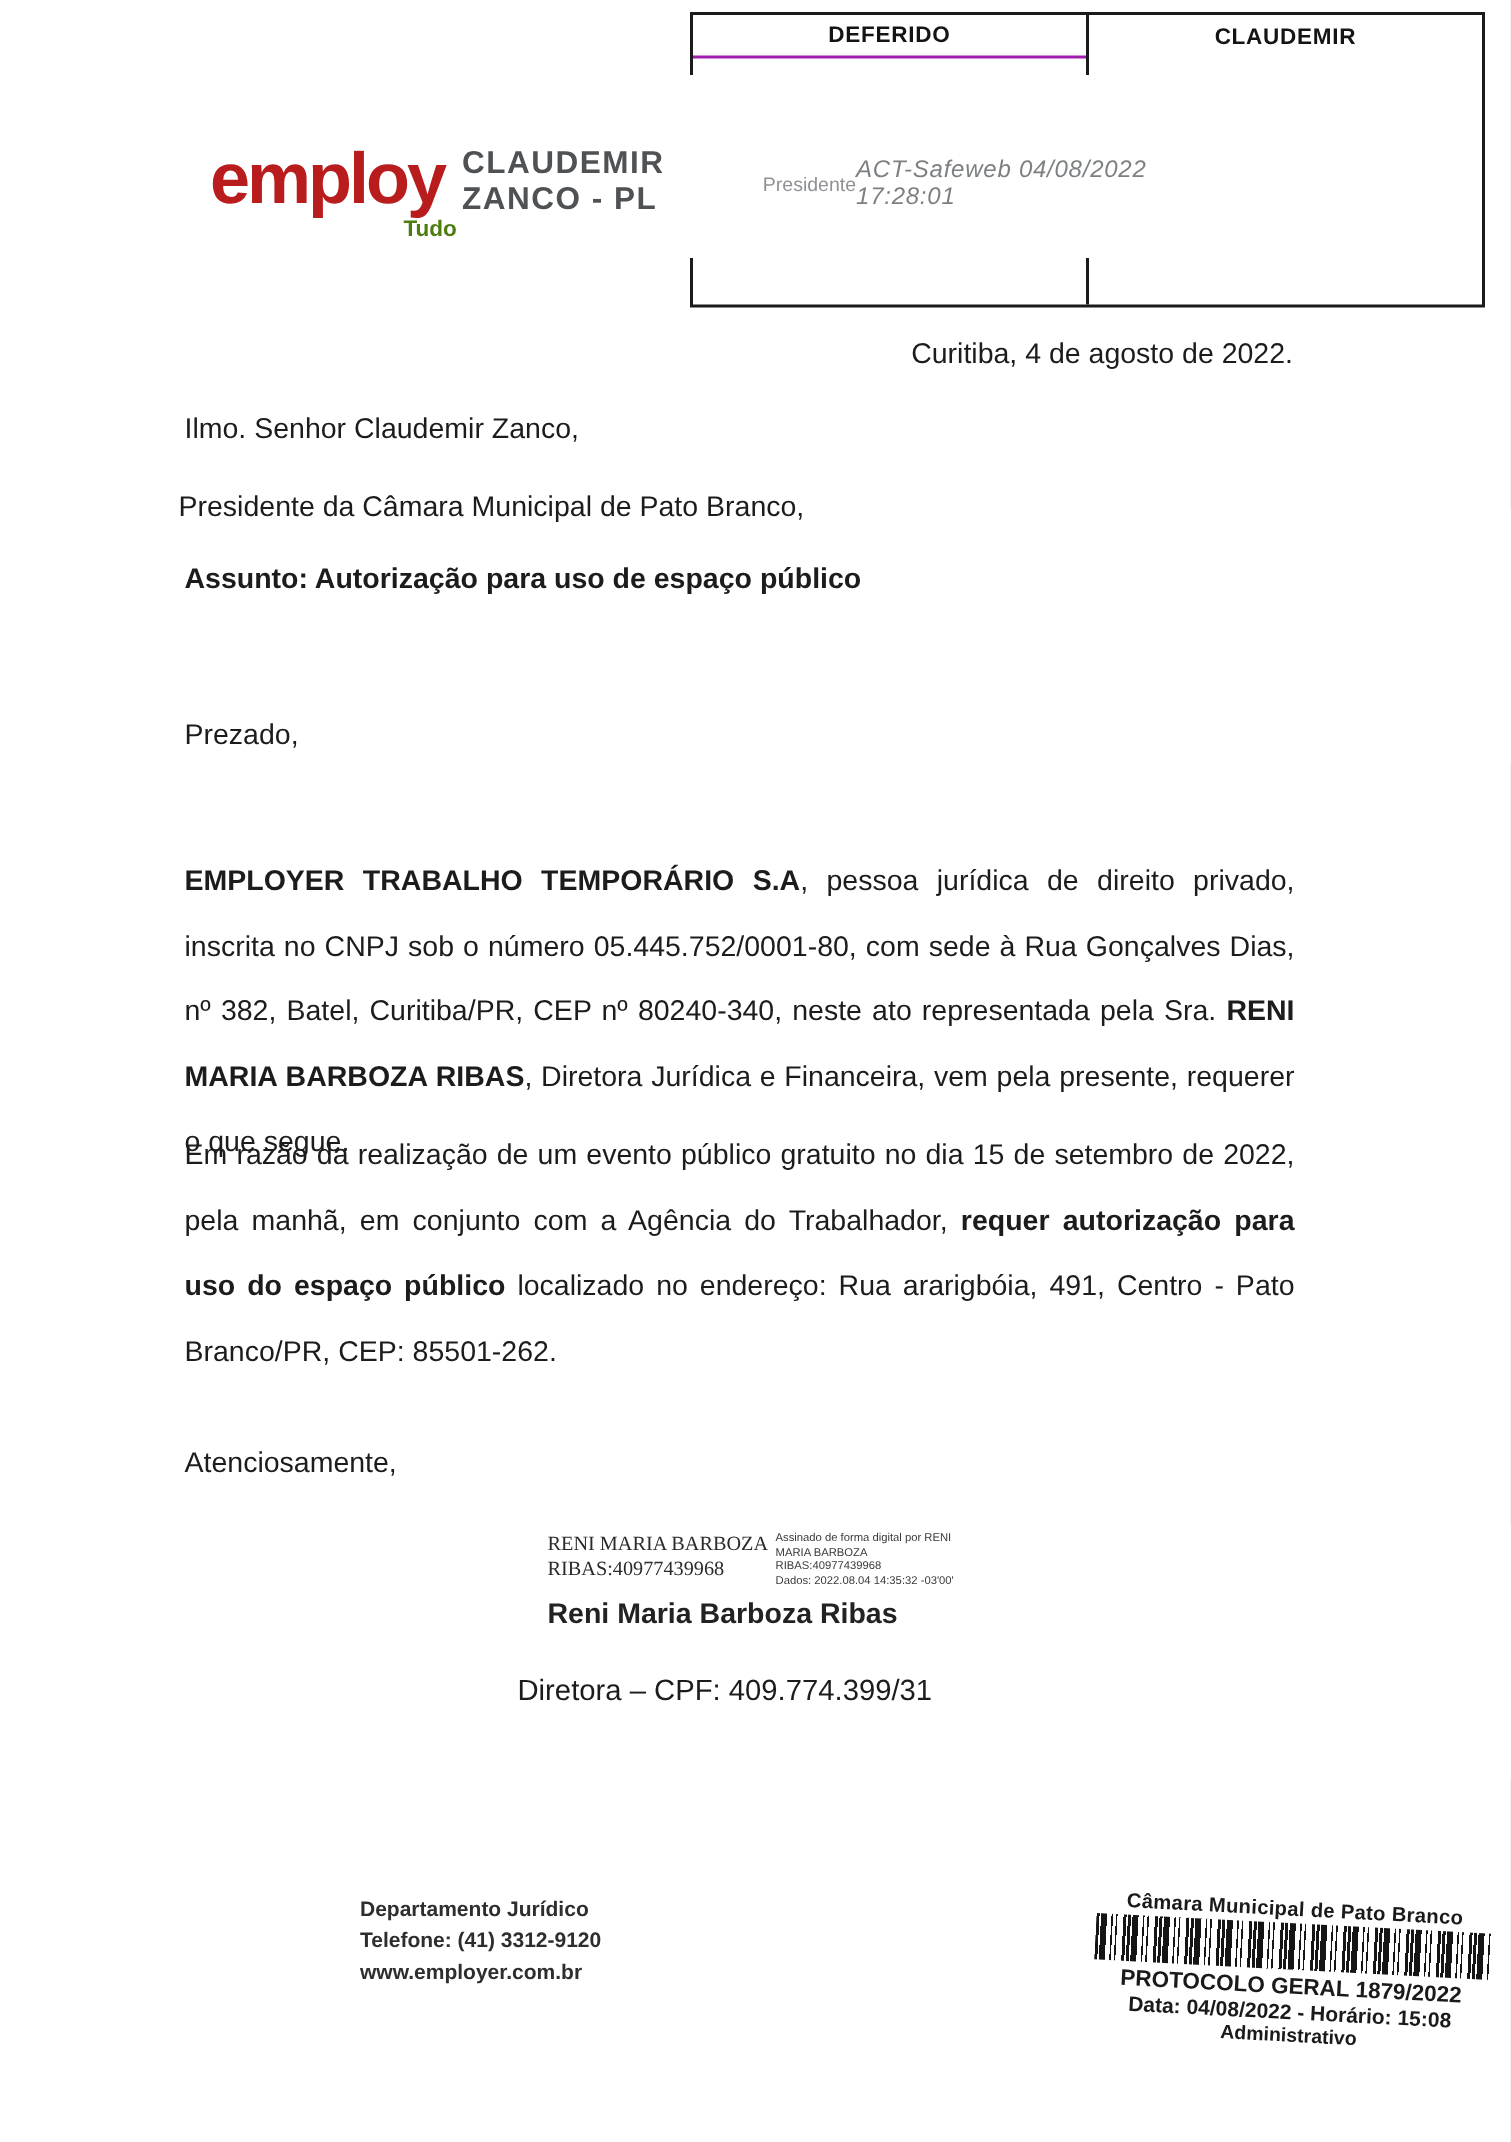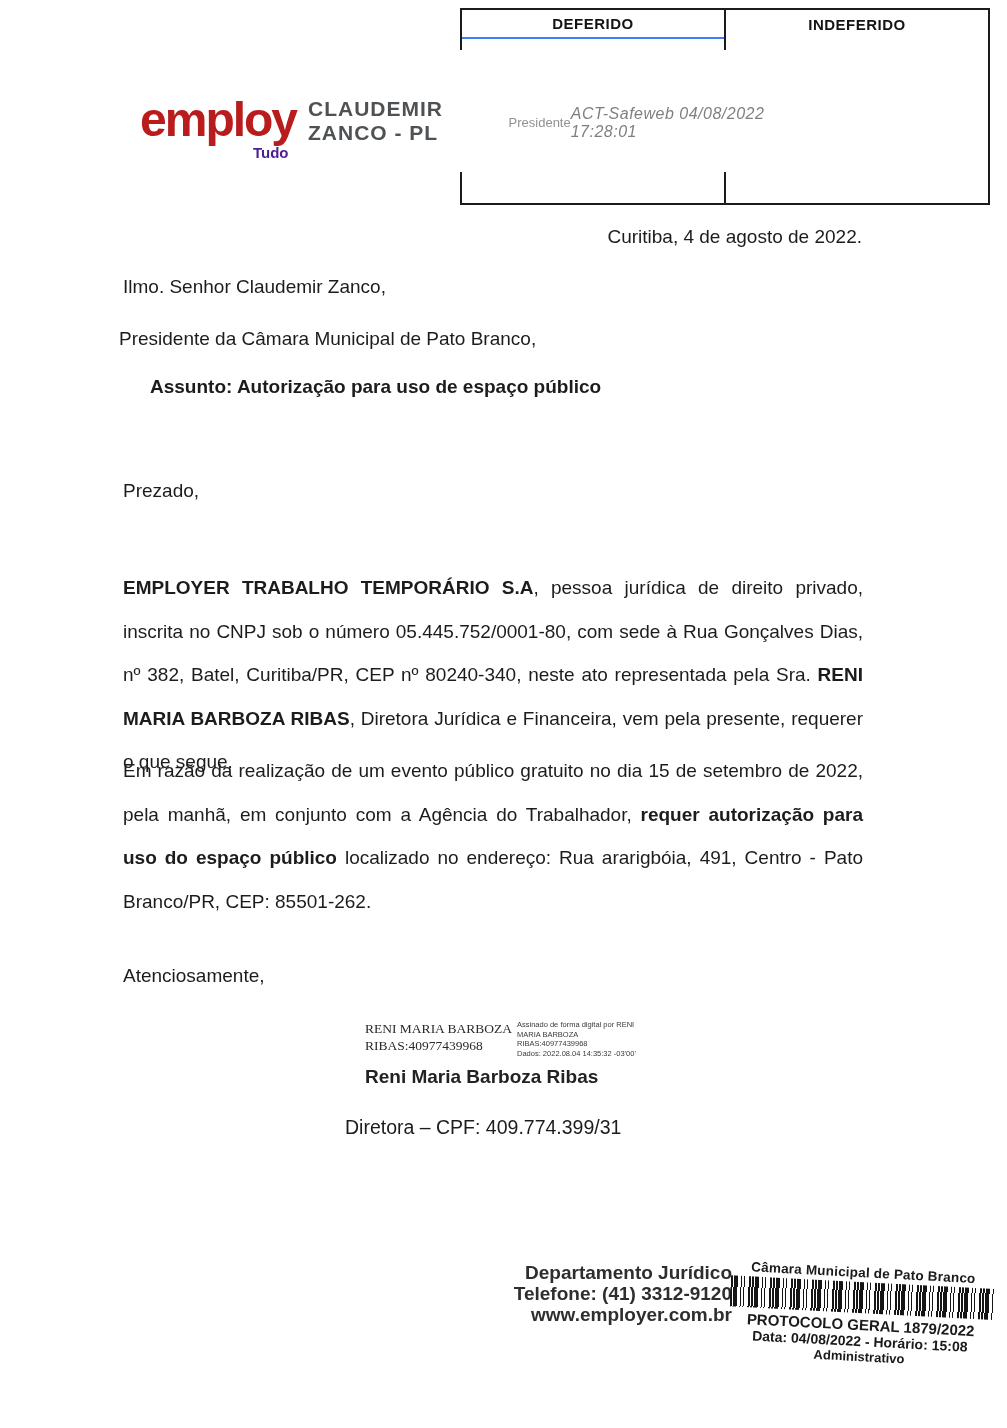--- a/index.html
+++ b/index.html
@@ -20,30 +20,30 @@
     width:530px; height:197px;
     border:2px solid #1b1b1b;
     display:flex; z-index:1;
   }
   .review-cell { flex:1; }
   .review-cell.left { border-right:2px solid #1b1b1b; }
   .review-head {
     height:29px; display:flex; align-items:center; justify-content:center;
     font-weight:bold; font-size:15px; letter-spacing:.5px; color:#141414;
   }
-  .review-cell.left .review-head { border-bottom:2px solid #3b82f6; }
+  .review-cell.left .review-head { border-bottom:2px solid #a21caf; }
 
   
   .logo { position:absolute; left:140px; top:92px; z-index:1; }
   .logo-word {
     font-size:48px; font-weight:bold; color:#b91c1c; letter-spacing:-2px;
   }
   .logo-tagline {
-    position:absolute; left:113px; top:52px;
-    font-size:15px; font-weight:bold; color:#4c1d95;
+    position:absolute; left:129px; top:52px;
+    font-size:15px; font-weight:bold; color:#4d7c0f;
   }
 
   
   .sig-stamp {
     position:absolute; left:308px; top:50px;
     width:458px; height:122px;
     background:#ffffff; z-index:3;
     display:flex; align-items:center;
     padding-top:20px;
   }
@@ -53,21 +53,21 @@
   .sig-stamp .s-role { font-size:13px; color:#8f9295; margin-top:3px;text-align:right; }
   .sig-stamp .s-validation {
     font-size:16px; font-style:italic; color:#7d8083; margin-top:3px; letter-spacing:.5px;
   }
 
   
   .line { position:absolute; font-size:19px; color:#1c1c1c; }
   .date-line { left:123px; top:226px; width:739px; text-align:right; }
   .recipient1 { left:123px; top:276px; }
   .recipient2 { left:119px; top:328px; }
-  .subject { left:123px; top:376px; font-weight:bold;margin-left:27px; }
+  .subject { left:123px; top:376px; font-weight:bold; }
   .greeting { left:123px; top:480px; }
   .para {
     position:absolute; left:123px; width:740px;
     font-size:19px; line-height:2.29; text-align:justify; color:#1c1c1c;
   }
   .para1 { top:566px; }
   .para2 { top:749px; }
   .closing { left:123px; top:965px; }
 
   
@@ -81,21 +81,21 @@
   }
   .signer-name {
     position:absolute; left:365px; top:1066px;
     font-size:19px; font-weight:bold; color:#222;
   }
   .signer-role { position:absolute; left:345px; top:1116px; font-size:19.5px; }
 
   
   .footer {
     position:absolute; left:240px; top:1262px; width:492px;
-    text-align:right; font-weight:bold; font-size:19px;
+    text-align:left; font-weight:bold; font-size:14px;
     line-height:21px; color:#2e2e2e;
   }
 
   
   .protocol {
     position:absolute; left:726px; top:1258px; width:276px;
     transform:rotate(3deg); transform-origin:left top;
     text-align:center; color:#1a1a1a; z-index:2;
   }
   .protocol .p-org { font-size:13.5px; font-weight:bold; letter-spacing:.2px; }
@@ -115,21 +115,21 @@
 </head>
 <body>
 
 <div class="page">
 
   <div class="review-table">
     <div class="review-cell left">
       <div class="review-head">DEFERIDO</div>
     </div>
     <div class="review-cell right">
-      <div class="review-head">INDEFERIDO</div>
+      <div class="review-head">CLAUDEMIR</div>
     </div>
   </div>
 
   <div class="logo">
     <div class="logo-word">employ</div>
     <div class="logo-tagline">Tudo</div>
   </div>
 
   <div class="sig-stamp">
     <div class="s-name">CLAUDEMIR ZANCO - PL</div>

